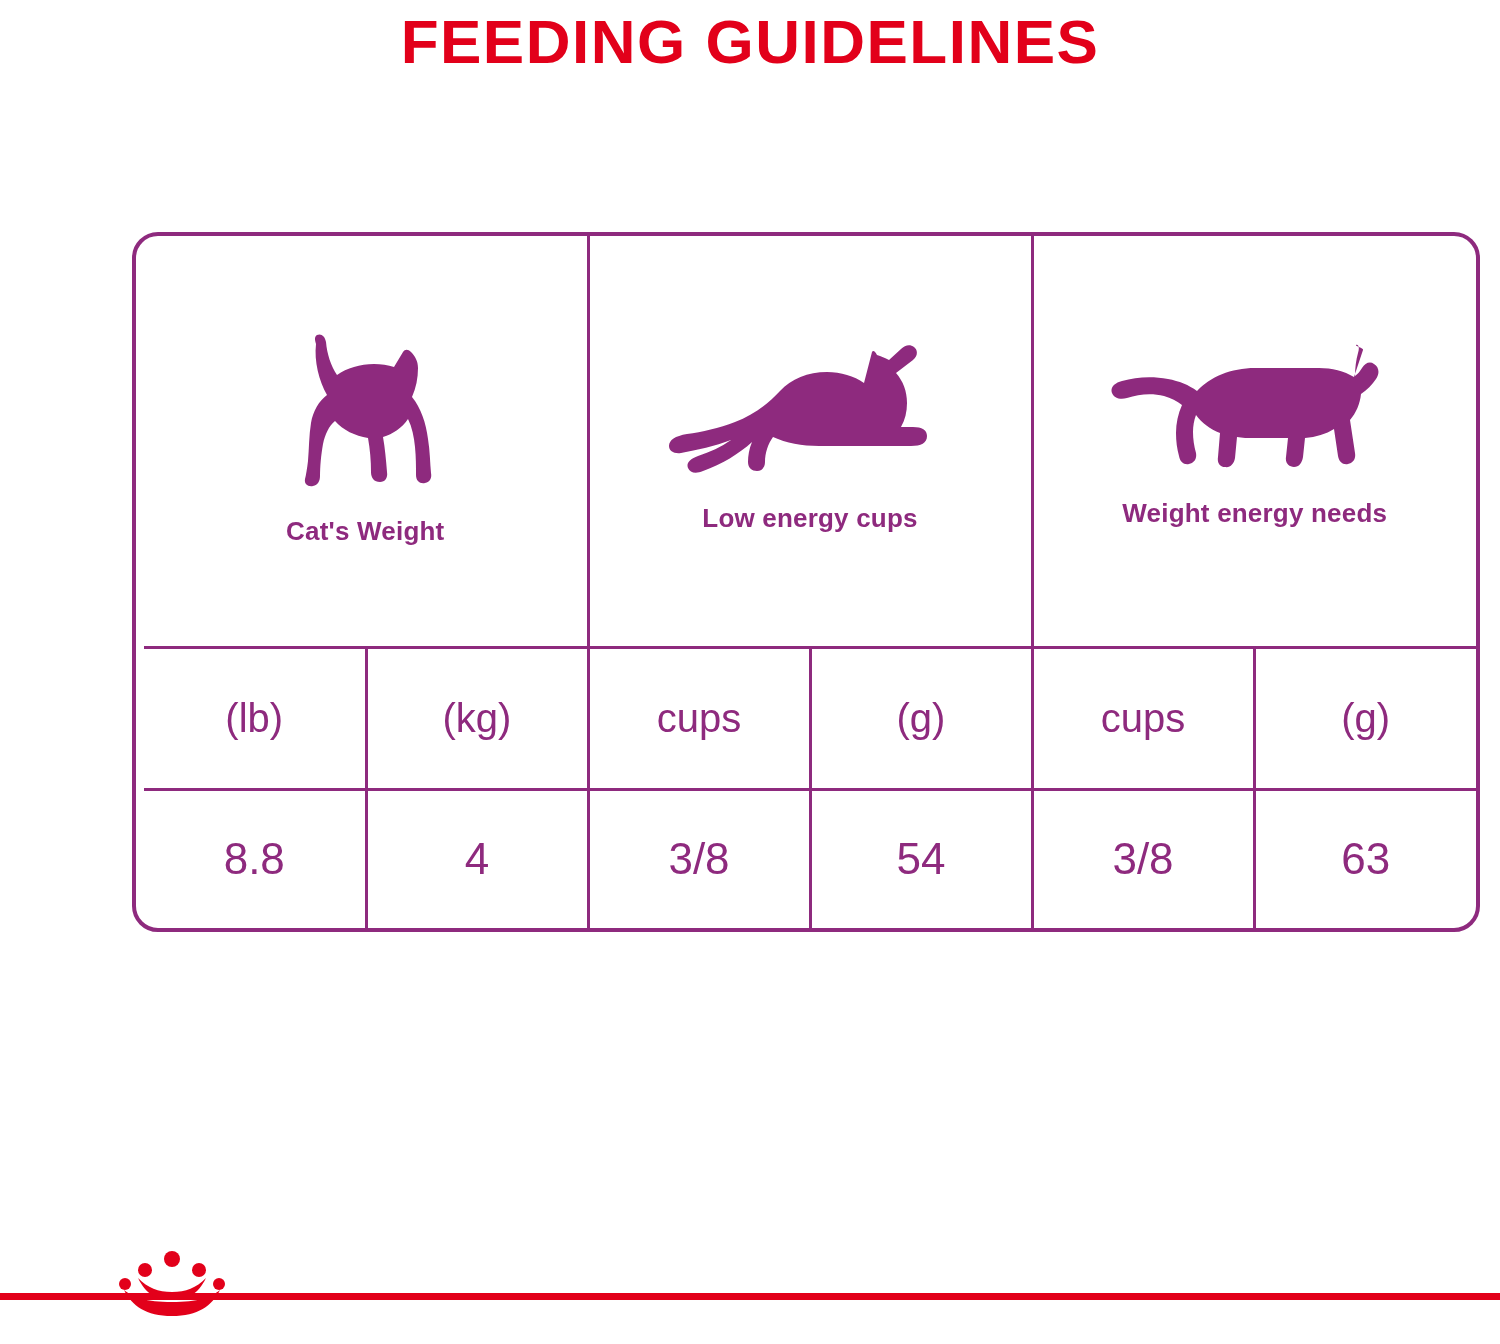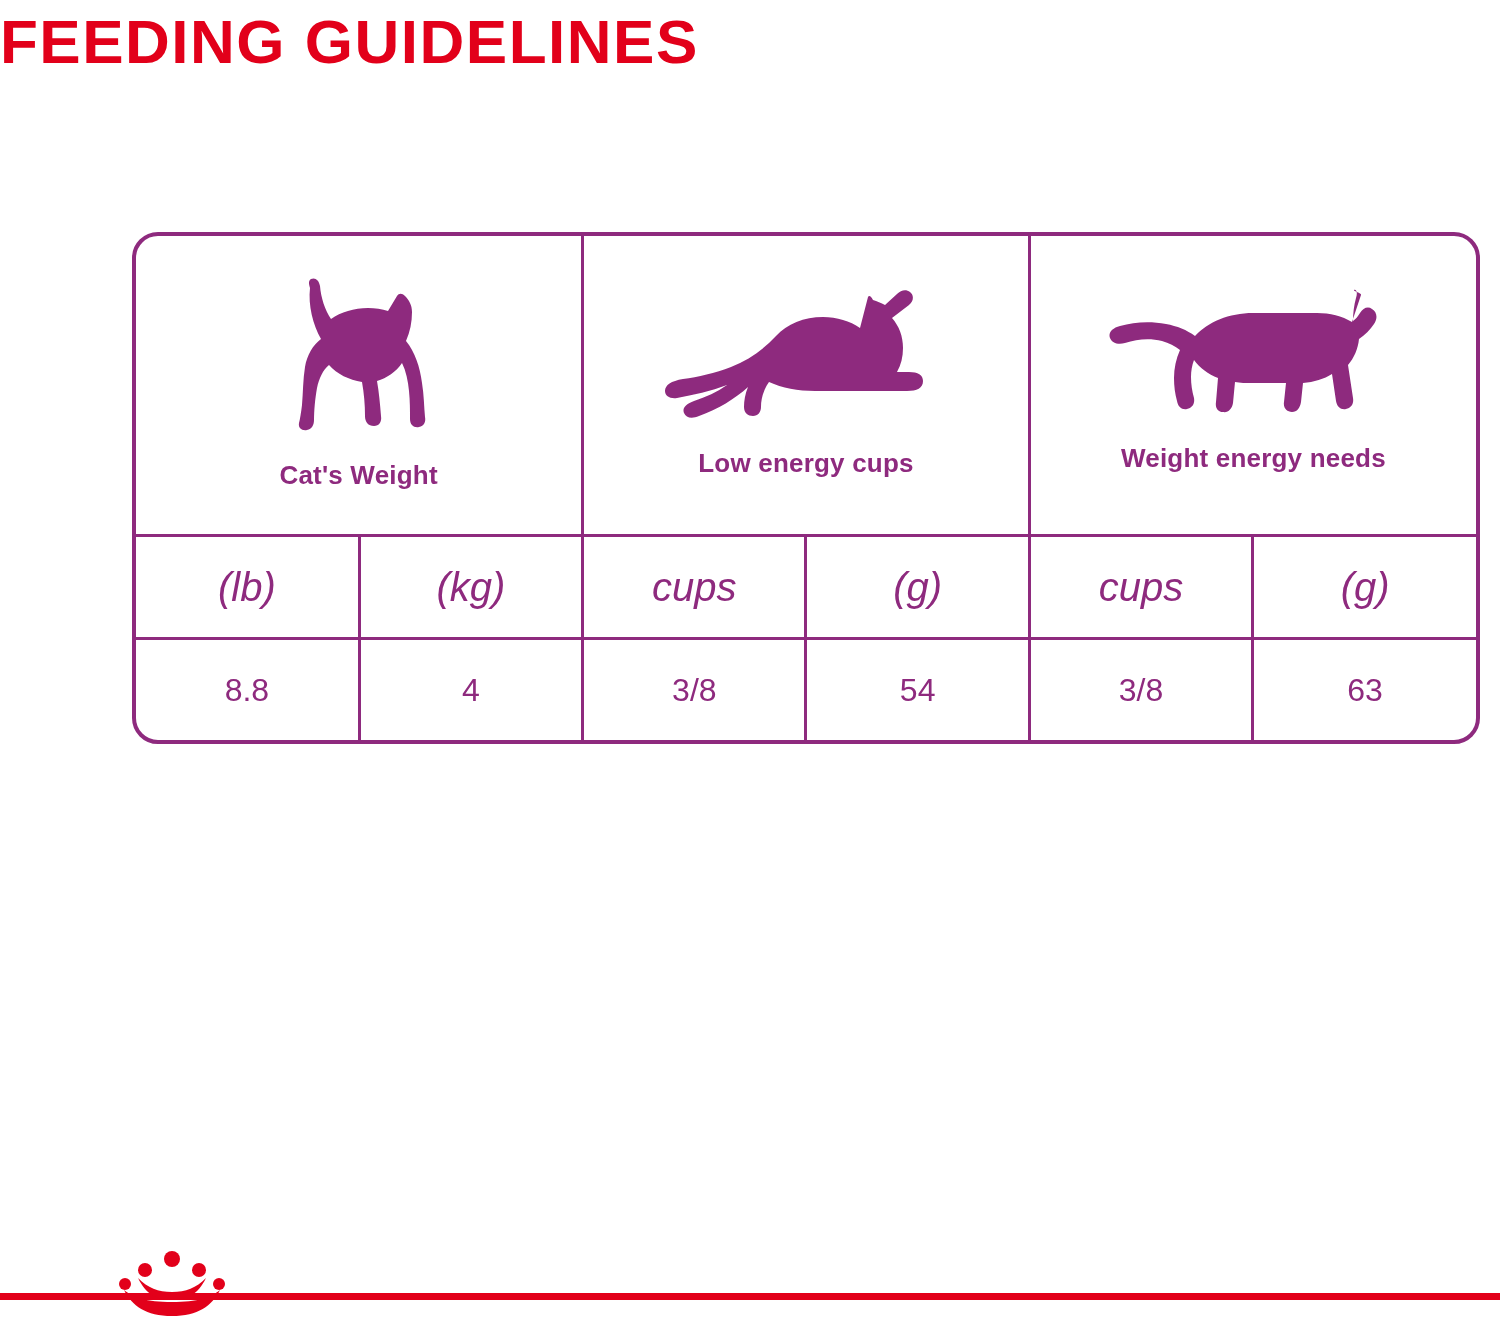--- a/index.html
+++ b/index.html
@@ -12,35 +12,37 @@
   .page {
     position: relative;
     width: 1500px; height: 1344px;
     background: #ffffff;
   }
 
   
   .title {
     position: absolute;
     top: 6px; left: 0; width: 1500px;
+    text-align: center;
     color: #e2001a;
     font-size: 62px;
     font-weight: bold;
     letter-spacing: 1.5px;
     font-family: "Liberation Sans", sans-serif;
   }
 
   
   .table-wrap {
     position: absolute;
     left: 132px; top: 232px;
-    width: 1348px; height: 512px;
+    width: 1348px; height: 700px;
     border: 4px solid #8e2a7e;
     border-radius: 26px;
     overflow: hidden;
+    padding-left: 8px;
   }
   table.guide {
     width: 100%;
     height: 100%;
     border-collapse: collapse;
     table-layout: fixed;
   }
   table.guide td, table.guide th {
     border: 3px solid #8e2a7e;
     text-align: center;
@@ -58,29 +60,29 @@
   .head-cell { padding: 10px 6px 18px; }
   .head-cell .icon { display: block; margin: 0 auto 10px; }
   .head-cell .cap {
     display: block;
     font-size: 26px;
     font-weight: bold;
     color: #8e2a7e;
     letter-spacing: 0.2px;
   }
 
-  .sub-row { height: 102px; font-style: italic; }
+  .sub-row { height: 102px; }
   .sub-cell {
     font-size: 40px;
     color: #8e2a7e;
   }
 
   .data-row { height: 100px; }
   .data-cell {
-    font-size: 32px;
+    font-size: 44px;
     color: #8e2a7e;
   }
 
   
   .brand-bar {
     position: absolute;
     left: 0; bottom: 44px;
     width: 1500px; height: 7px;
     background: #e2001a;
   }

